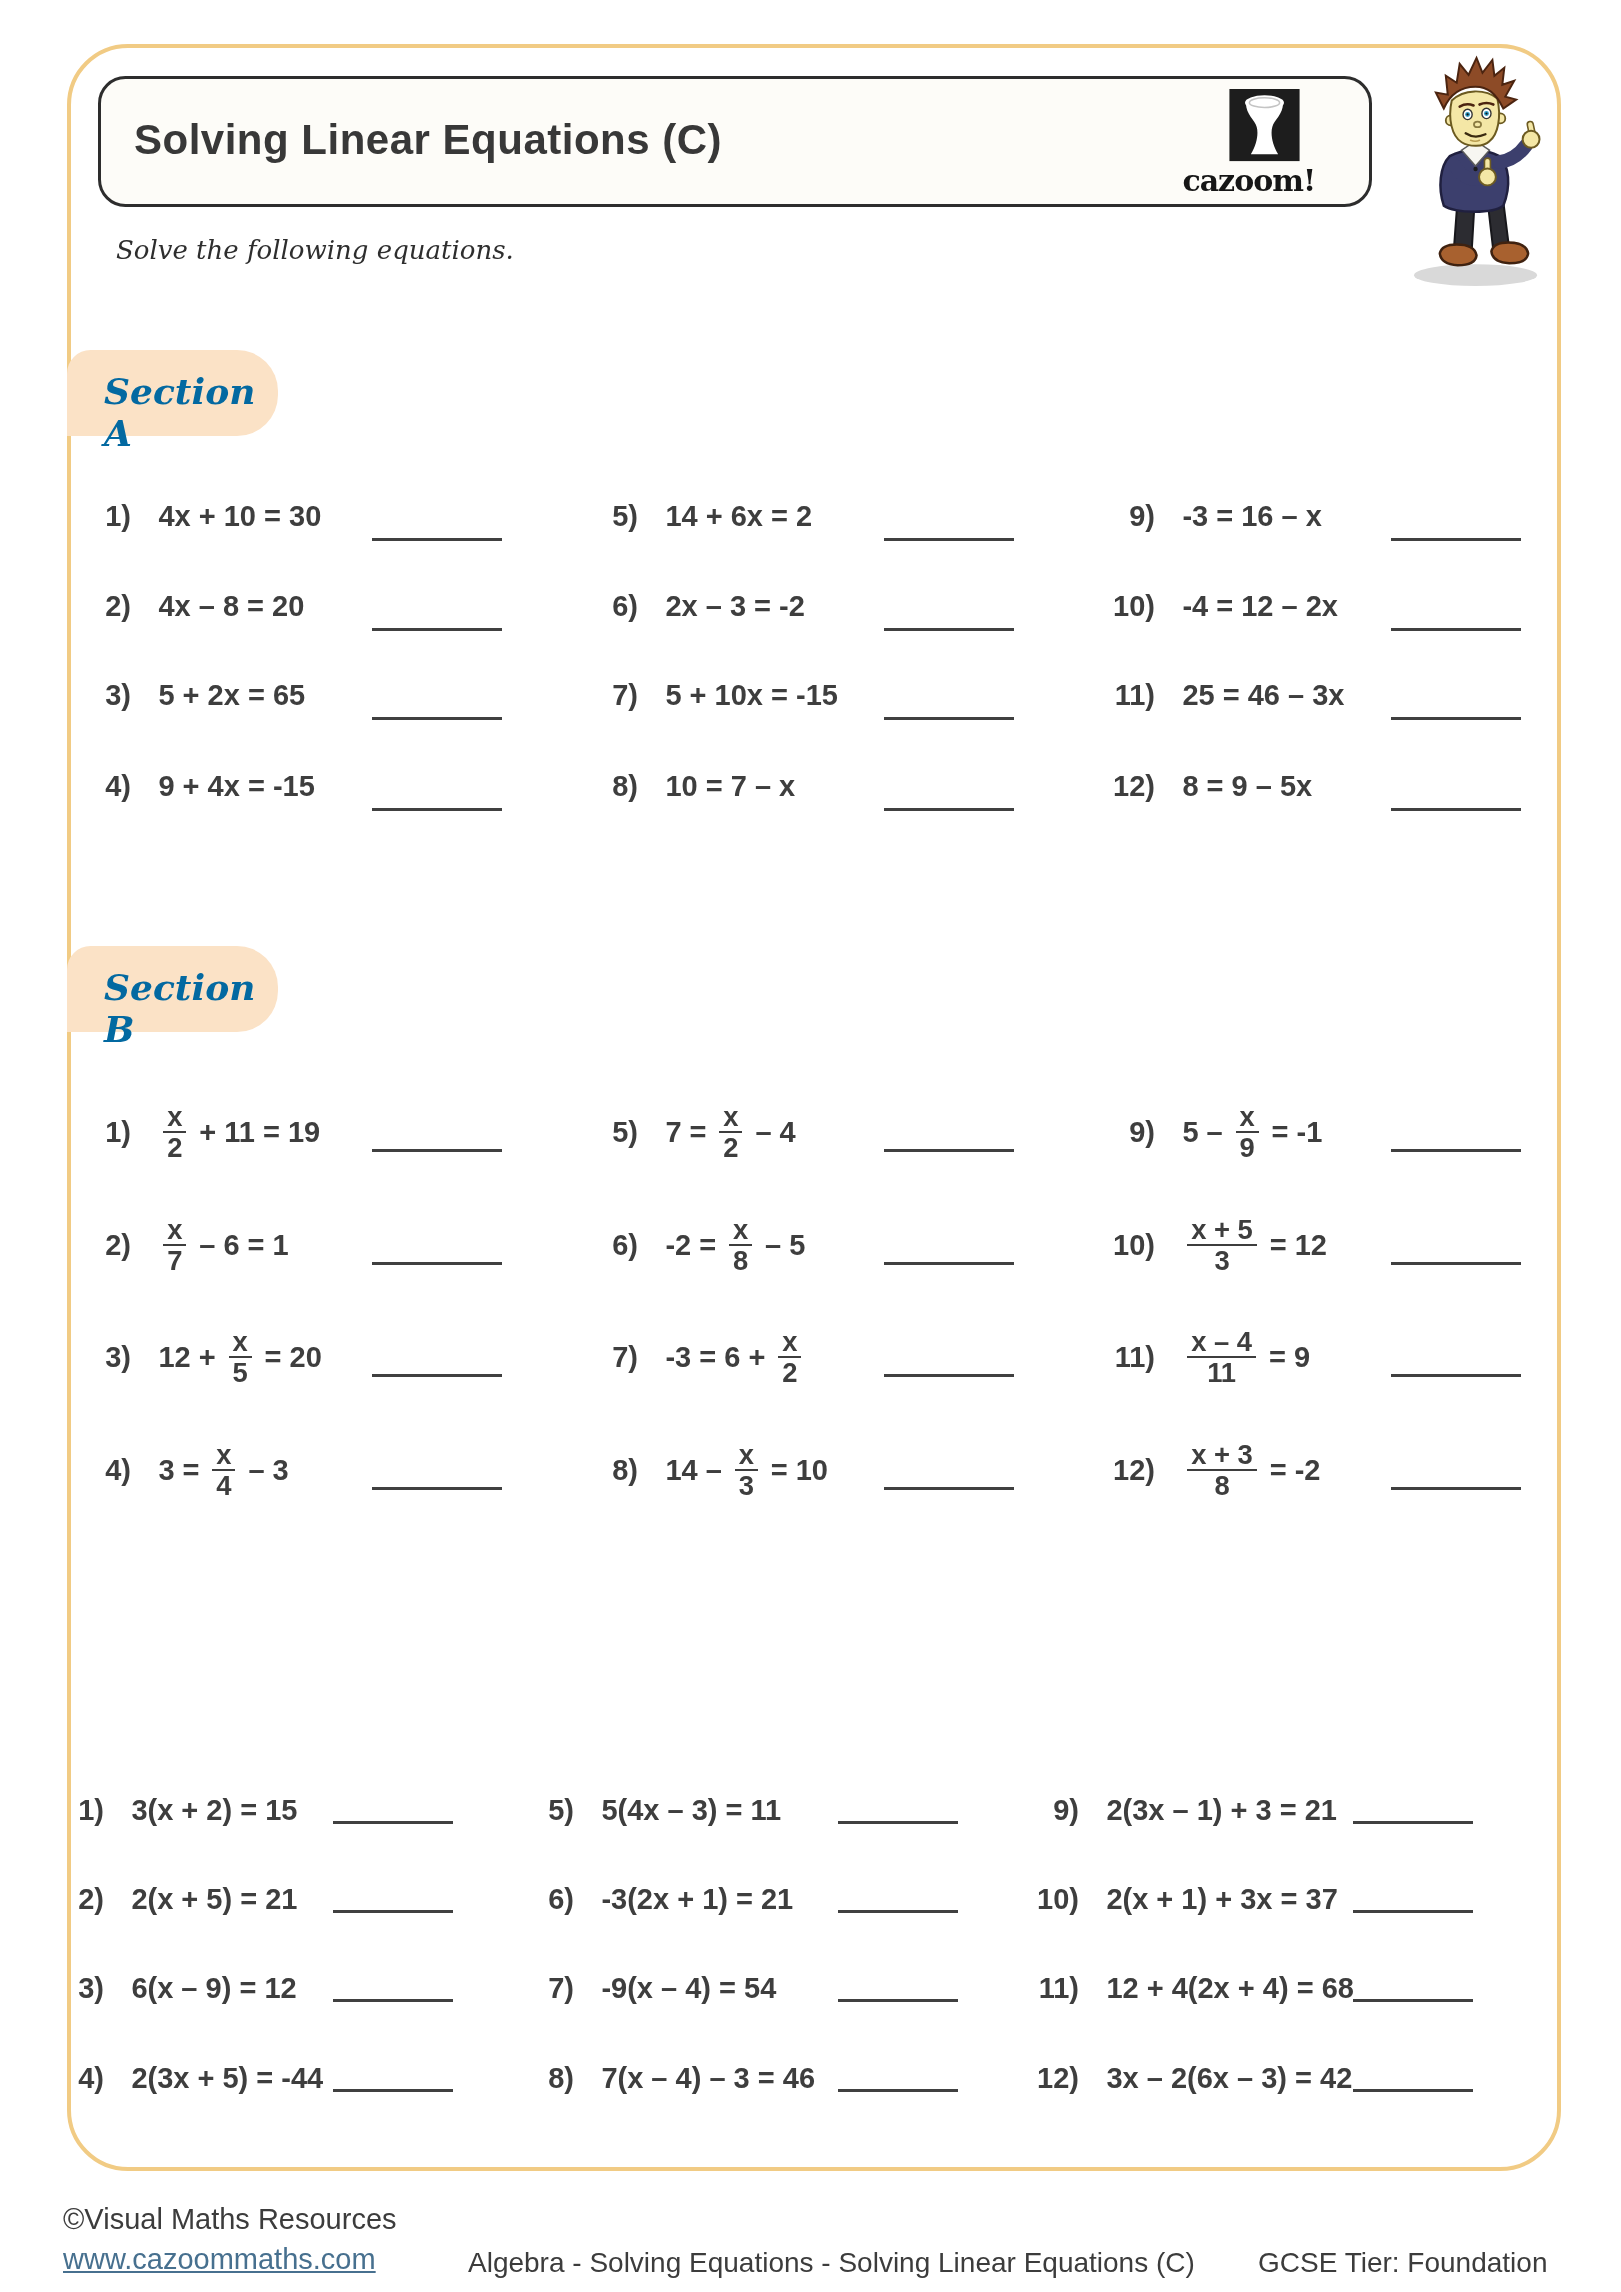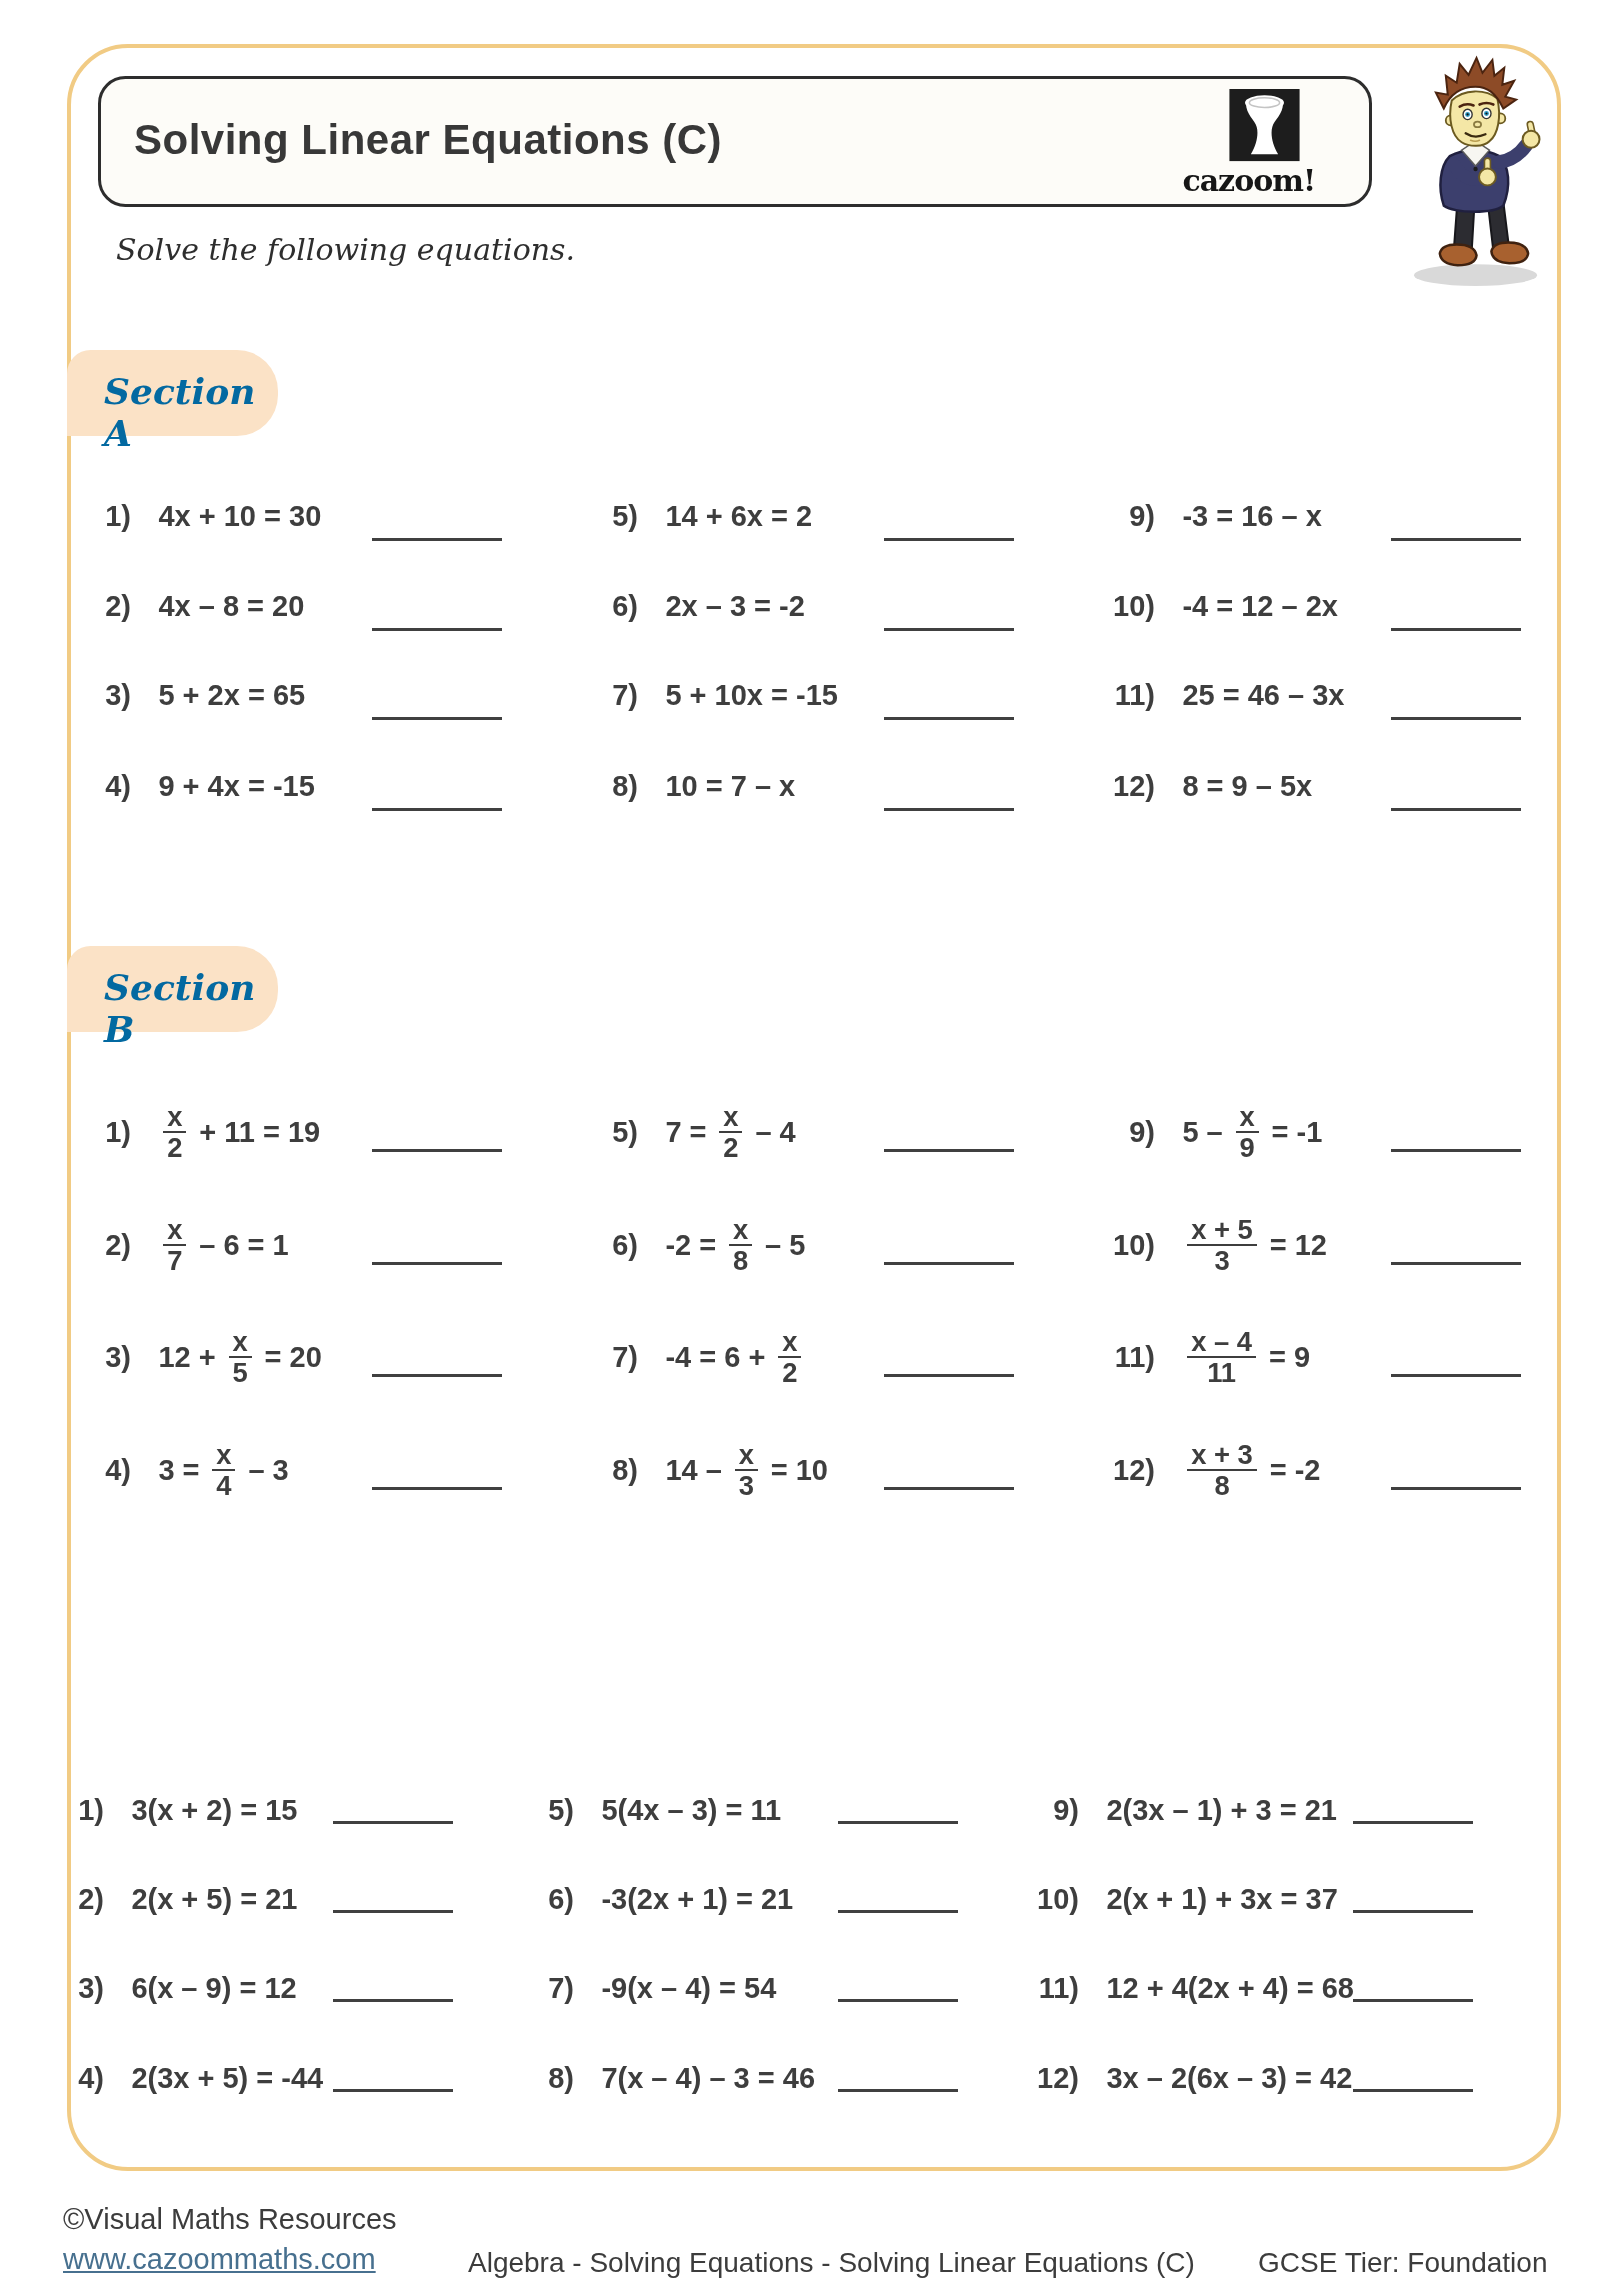--- a/index.html
+++ b/index.html
@@ -13,21 +13,21 @@
   
   .title-box{position:absolute;left:98px;top:76px;width:1274px;height:131px;box-sizing:border-box;
              border:3.9px solid #2d2d2d;border-radius:27.4px;background:#fdfcf8;}
   .title-text{position:absolute;left:33px;top:37px;font-size:42px;font-weight:bold;color:#383838;letter-spacing:0.5px;}
   .logo{position:absolute;right:21.6px;top:9.8px;width:165px;text-align:left;}
   .logo svg{display:block;margin:0 auto;}
   .logo-word{font-family:"DejaVu Serif",serif;font-weight:bold;font-size:30px;color:#161616;letter-spacing:-1px;margin-top:-2px;}
   .character{position:absolute;left:1396px;top:49px;width:169px;height:243px;}
   
   .instructions{position:absolute;left:116px;top:228px;font-family:"DejaVu Serif",serif;font-style:italic;
-                font-size:30px;color:#2e2e2e;line-height:44px;}
+                font-size:26px;color:#2e2e2e;line-height:44px;}
   
   .section-tag{position:absolute;left:67px;width:211px;height:86px;background:var(--peach);
                border-radius:23.5px 41px 41px 0;}
   .section-label{position:absolute;left:37px;top:19.6px;font-family:"DejaVu Serif",serif;
                  font-weight:bold;font-style:italic;font-size:36px;color:#0369a1;}
   
   .probs{position:absolute;width:1490px;}
   .cell{position:absolute;width:461px;height:116px;}
   .q{display:flex;align-items:center;font-weight:bold;font-size:29px;color:var(--eq);margin-top:23.5px;line-height:35px;}
   .cell.tall .q{margin-top:0;height:74px;}
@@ -267,21 +267,21 @@
             <span class="fb"></span>
             <span class="fd">8</span>
           </span>
           <span class="tk"> – 5</span>
         </div>
         <div class="ansline" style="left: 291px; top: 54px; width: 130px;"></div>
       </div>
       <div class="cell tall" style="left: 507px; top: 225px;">
         <div class="q">
           <span class="num">7)</span>
-          <span class="tk">-4 = 6 + </span>
+          <span class="tk">-3 = 6 + </span>
           <span class="frac">
             <span class="fn">x</span>
             <span class="fb"></span>
             <span class="fd">2</span>
           </span>
         </div>
         <div class="ansline" style="left: 291px; top: 54px; width: 130px;"></div>
       </div>
       <div class="cell tall" style="left: 507px; top: 338px;">
         <div class="q">

